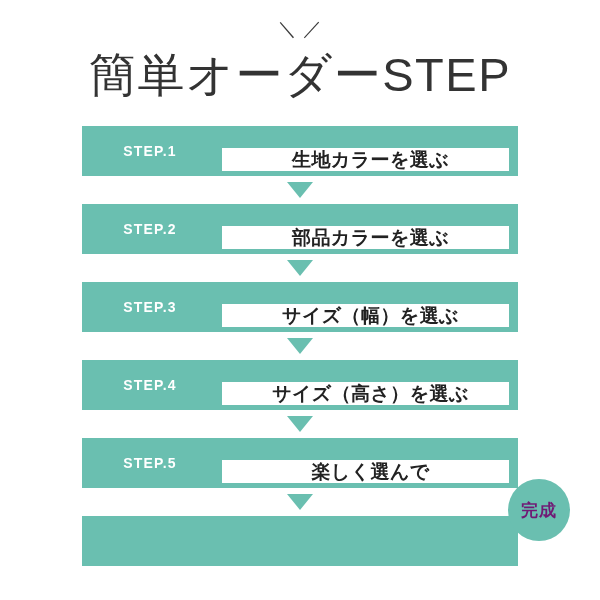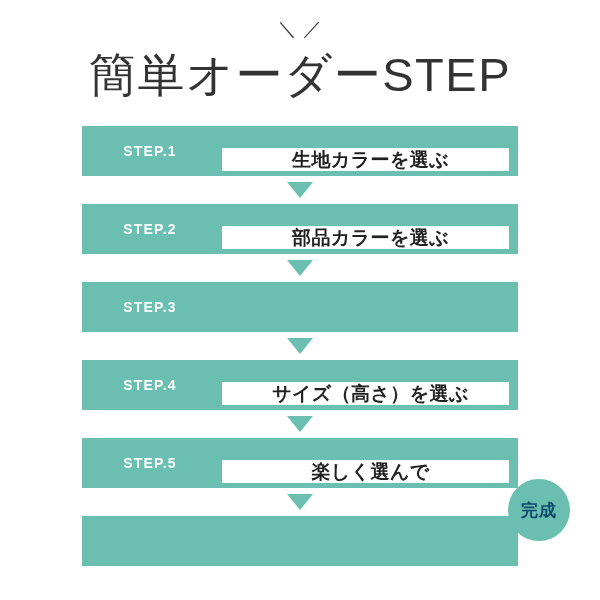--- a/index.html
+++ b/index.html
@@ -136,21 +136,21 @@
     border-radius: 50%;
     background: #6ABFB0;
     display: flex;
     align-items: center;
     justify-content: center;
     right: -52px;
     top: -37px;
     z-index: 5;
   }
   .complete-badge .badge-text {
-    color: #0c4a6e;
+    color: #701a75;
     font-size: 17px;
     font-weight: bold;
     letter-spacing: 1px;
     line-height: 1;
   }
 </style>
 </head>
 <body>
 
 <div id="page">
@@ -185,20 +185,23 @@
         </div>
       </div>
     </div>
     <div class="connector">
       <div class="arrow-down"></div>
     </div>
 
     <div class="step-block">
       <div class="step-row">
         <div class="step-label">STEP.3</div>
+        <div class="step-text-wrap">
+          <span class="step-text">サイズ（幅）を選ぶ</span>
+        </div>
       </div>
     </div>
     <div class="connector">
       <div class="arrow-down"></div>
     </div>
 
     <div class="step-block">
       <div class="step-row">
         <div class="step-label">STEP.4</div>
         <div class="step-text-wrap">

